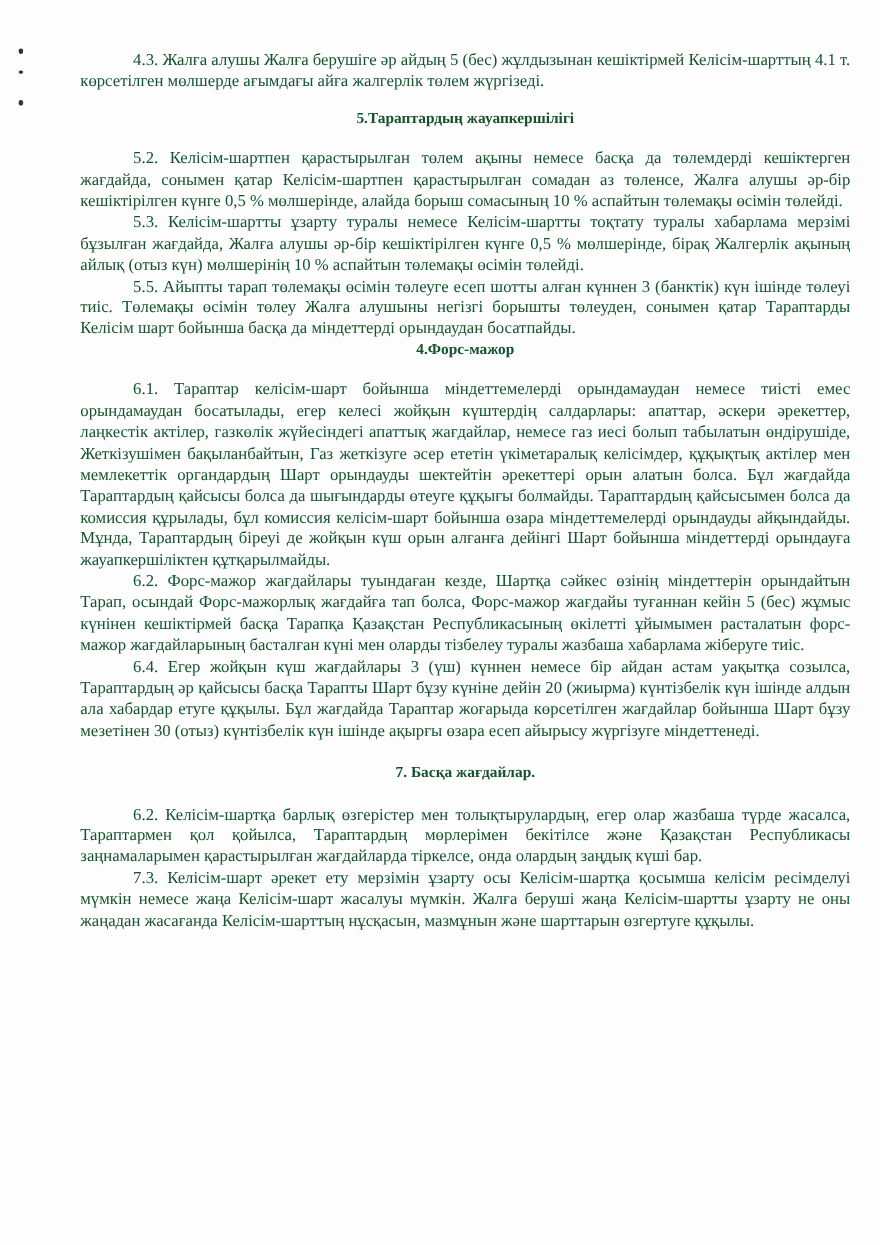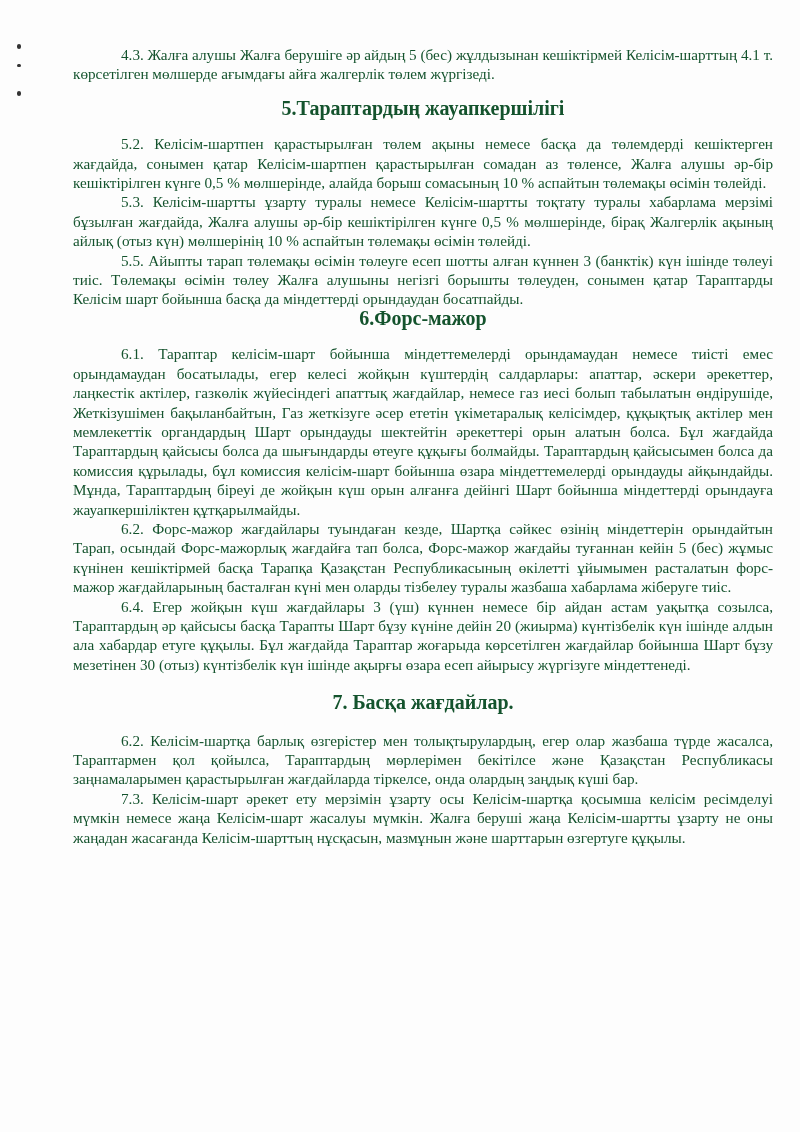--- a/index.html
+++ b/index.html
@@ -9,41 +9,41 @@
     background: #fdfdfd;
     font-family: "Liberation Serif", "DejaVu Serif", serif;
     color: #14532d;
     font-size: 15.2px;
     line-height: 19.4px;
   }
   .content { position: absolute; left: 73px; top: 0; width: 700px; }
   p { margin: 0; text-align: justify; text-align-last: left; }
   p.indent { text-indent: 48px; }
   h2 {
-    margin: 0; font-weight: bold; text-align: center; font-size: 20px; line-height: 19.4px;
+    margin: 0; font-weight: bold; text-align: center; font-size: 14px; line-height: 19.4px;
   }
   .margin-mark { position: absolute; left: 17px; width: 4px; height: 5px; background: #333; border-radius: 2px; }
 </style>
 </head>
 <body>
 
 <div class="page">
   <span class="margin-mark" style="top:44px"></span>
   <span class="margin-mark" style="top:64px;height:3px"></span>
   <span class="margin-mark" style="top:91px"></span>
 
   <div class="content">
     <p class="indent" style="margin-top:45px">4.3. Жалға алушы Жалға берушіге әр айдың 5 (бес) жұлдызынан кешіктірмей Келісім-шарттың 4.1 т. көрсетілген мөлшерде ағымдағы айға жалгерлік төлем жүргізеді.</p>
 
     <h2 style="margin-top:15px;margin-bottom:16px">5.Тараптардың жауапкершілігі</h2>
     <p class="indent">5.2. Келісім-шартпен қарастырылған төлем ақыны немесе басқа да төлемдерді кешіктерген жағдайда, сонымен қатар  Келісім-шартпен қарастырылған сомадан аз төленсе, Жалға алушы әр-бір кешіктірілген күнге 0,5 % мөлшерінде, алайда борыш сомасының 10 % аспайтын  төлемақы өсімін төлейді.</p>
     <p class="indent">5.3. Келісім-шартты ұзарту туралы немесе Келісім-шартты тоқтату  туралы хабарлама мерзімі бұзылған жағдайда, Жалға алушы әр-бір кешіктірілген күнге 0,5 % мөлшерінде,  бірақ Жалгерлік ақының айлық (отыз күн)  мөлшерінің 10 % аспайтын  төлемақы өсімін төлейді.</p>
     <p class="indent">5.5. Айыпты тарап төлемақы өсімін төлеуге есеп шотты алған күннен 3 (банктік) күн ішінде төлеуі тиіс. Төлемақы өсімін төлеу Жалға алушыны негізгі борышты төлеуден, сонымен қатар Тараптарды Келісім шарт бойынша басқа да міндеттерді орындаудан босатпайды.</p>
 
-    <h2 style="margin-bottom:16px">6.Форс-мажор</h2>
+    <h2 style="margin-bottom:16px">4.Форс-мажор</h2>
     <p class="indent">6.1. Тараптар келісім-шарт бойынша міндеттемелерді орындамаудан немесе тиісті емес орындамаудан босатылады, егер келесі жойқын күштердің салдарлары: апаттар, әскери әрекеттер, лаңкестік актілер, газкөлік жүйесіндегі апаттық жағдайлар, немесе газ иесі болып табылатын өндірушіде, Жеткізушімен бақыланбайтын, Газ жеткізуге әсер ететін үкіметаралық келісімдер, құқықтық актілер мен мемлекеттік органдардың Шарт орындауды шектейтін әрекеттері орын алатын болса. Бұл жағдайда Тараптардың қайсысы болса да шығындарды өтеуге құқығы болмайды. Тараптардың қайсысымен болса да комиссия құрылады, бұл комиссия келісім-шарт бойынша өзара міндеттемелерді орындауды айқындайды. Мұнда, Тараптардың біреуі де жойқын күш орын алғанға дейінгі Шарт бойынша міндеттерді орындауға жауапкершіліктен құтқарылмайды.</p>
     <p class="indent">6.2.  Форс-мажор жағдайлары туындаған кезде, Шартқа сәйкес өзінің міндеттерін орындайтын  Тарап, осындай Форс-мажорлық жағдайға тап болса, Форс-мажор жағдайы туғаннан кейін 5 (бес) жұмыс күнінен кешіктірмей басқа Тарапқа Қазақстан Республикасының өкілетті ұйымымен расталатын форс-мажор жағдайларының басталған күні мен оларды тізбелеу туралы жазбаша хабарлама жіберуге тиіс.</p>
     <p class="indent">6.4. Егер  жойқын күш жағдайлары 3 (үш) күннен немесе бір айдан астам уақытқа созылса, Тараптардың әр қайсысы басқа Тарапты Шарт бұзу күніне дейін 20 (жиырма) күнтізбелік күн ішінде алдын ала хабардар етуге құқылы. Бұл жағдайда Тараптар жоғарыда көрсетілген жағдайлар бойынша Шарт бұзу мезетінен 30 (отыз) күнтізбелік күн ішінде ақырғы өзара есеп айырысу жүргізуге міндеттенеді.</p>
 
     <h2 style="margin-top:19px;margin-bottom:18px">7. Басқа жағдайлар.</h2>
     <p class="indent">6.2. Келісім-шартқа барлық өзгерістер мен толықтырулардың, егер олар жазбаша түрде жасалса, Тараптармен қол қойылса, Тараптардың мөрлерімен бекітілсе және Қазақстан Республикасы заңнамаларымен қарастырылған жағдайларда тіркелсе, онда олардың заңдық күші бар.</p>
     <p class="indent">7.3. Келісім-шарт әрекет ету мерзімін ұзарту  осы Келісім-шартқа қосымша келісім ресімделуі мүмкін немесе жаңа Келісім-шарт жасалуы мүмкін. Жалға беруші жаңа Келісім-шартты ұзарту не оны жаңадан  жасағанда Келісім-шарттың нұсқасын, мазмұнын және шарттарын өзгертуге құқылы.</p>
   </div>
 </div>
 

